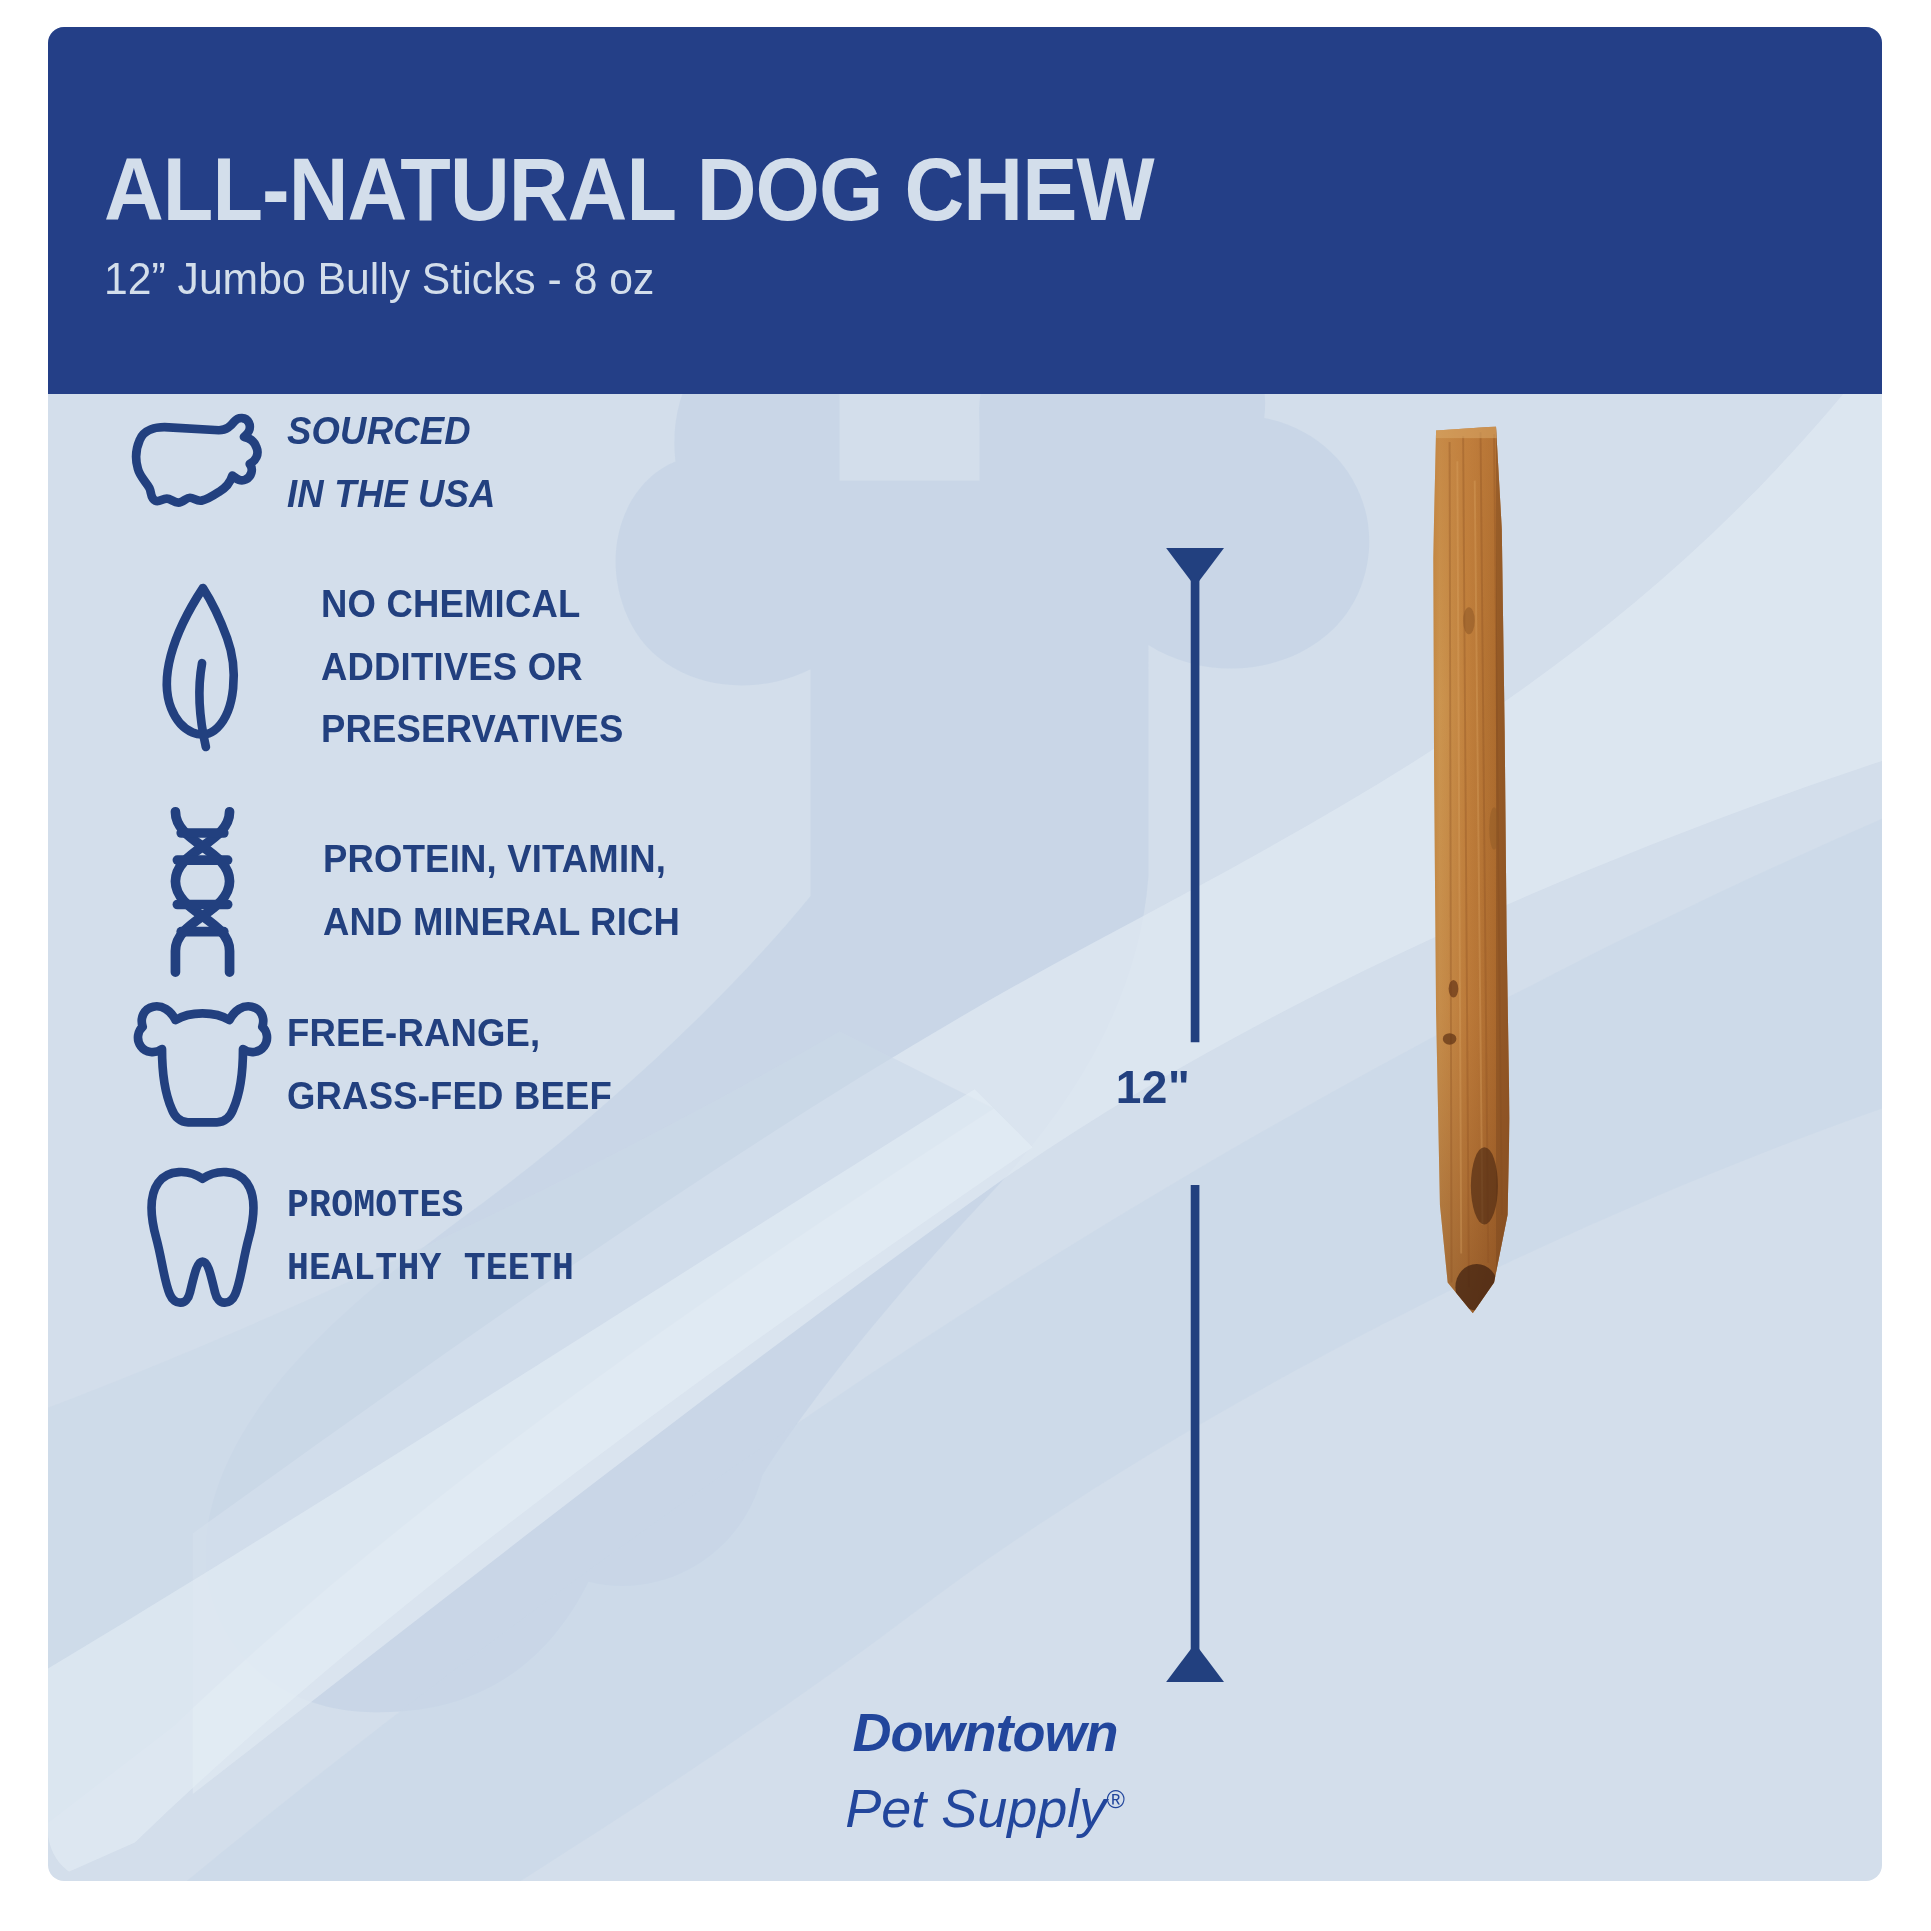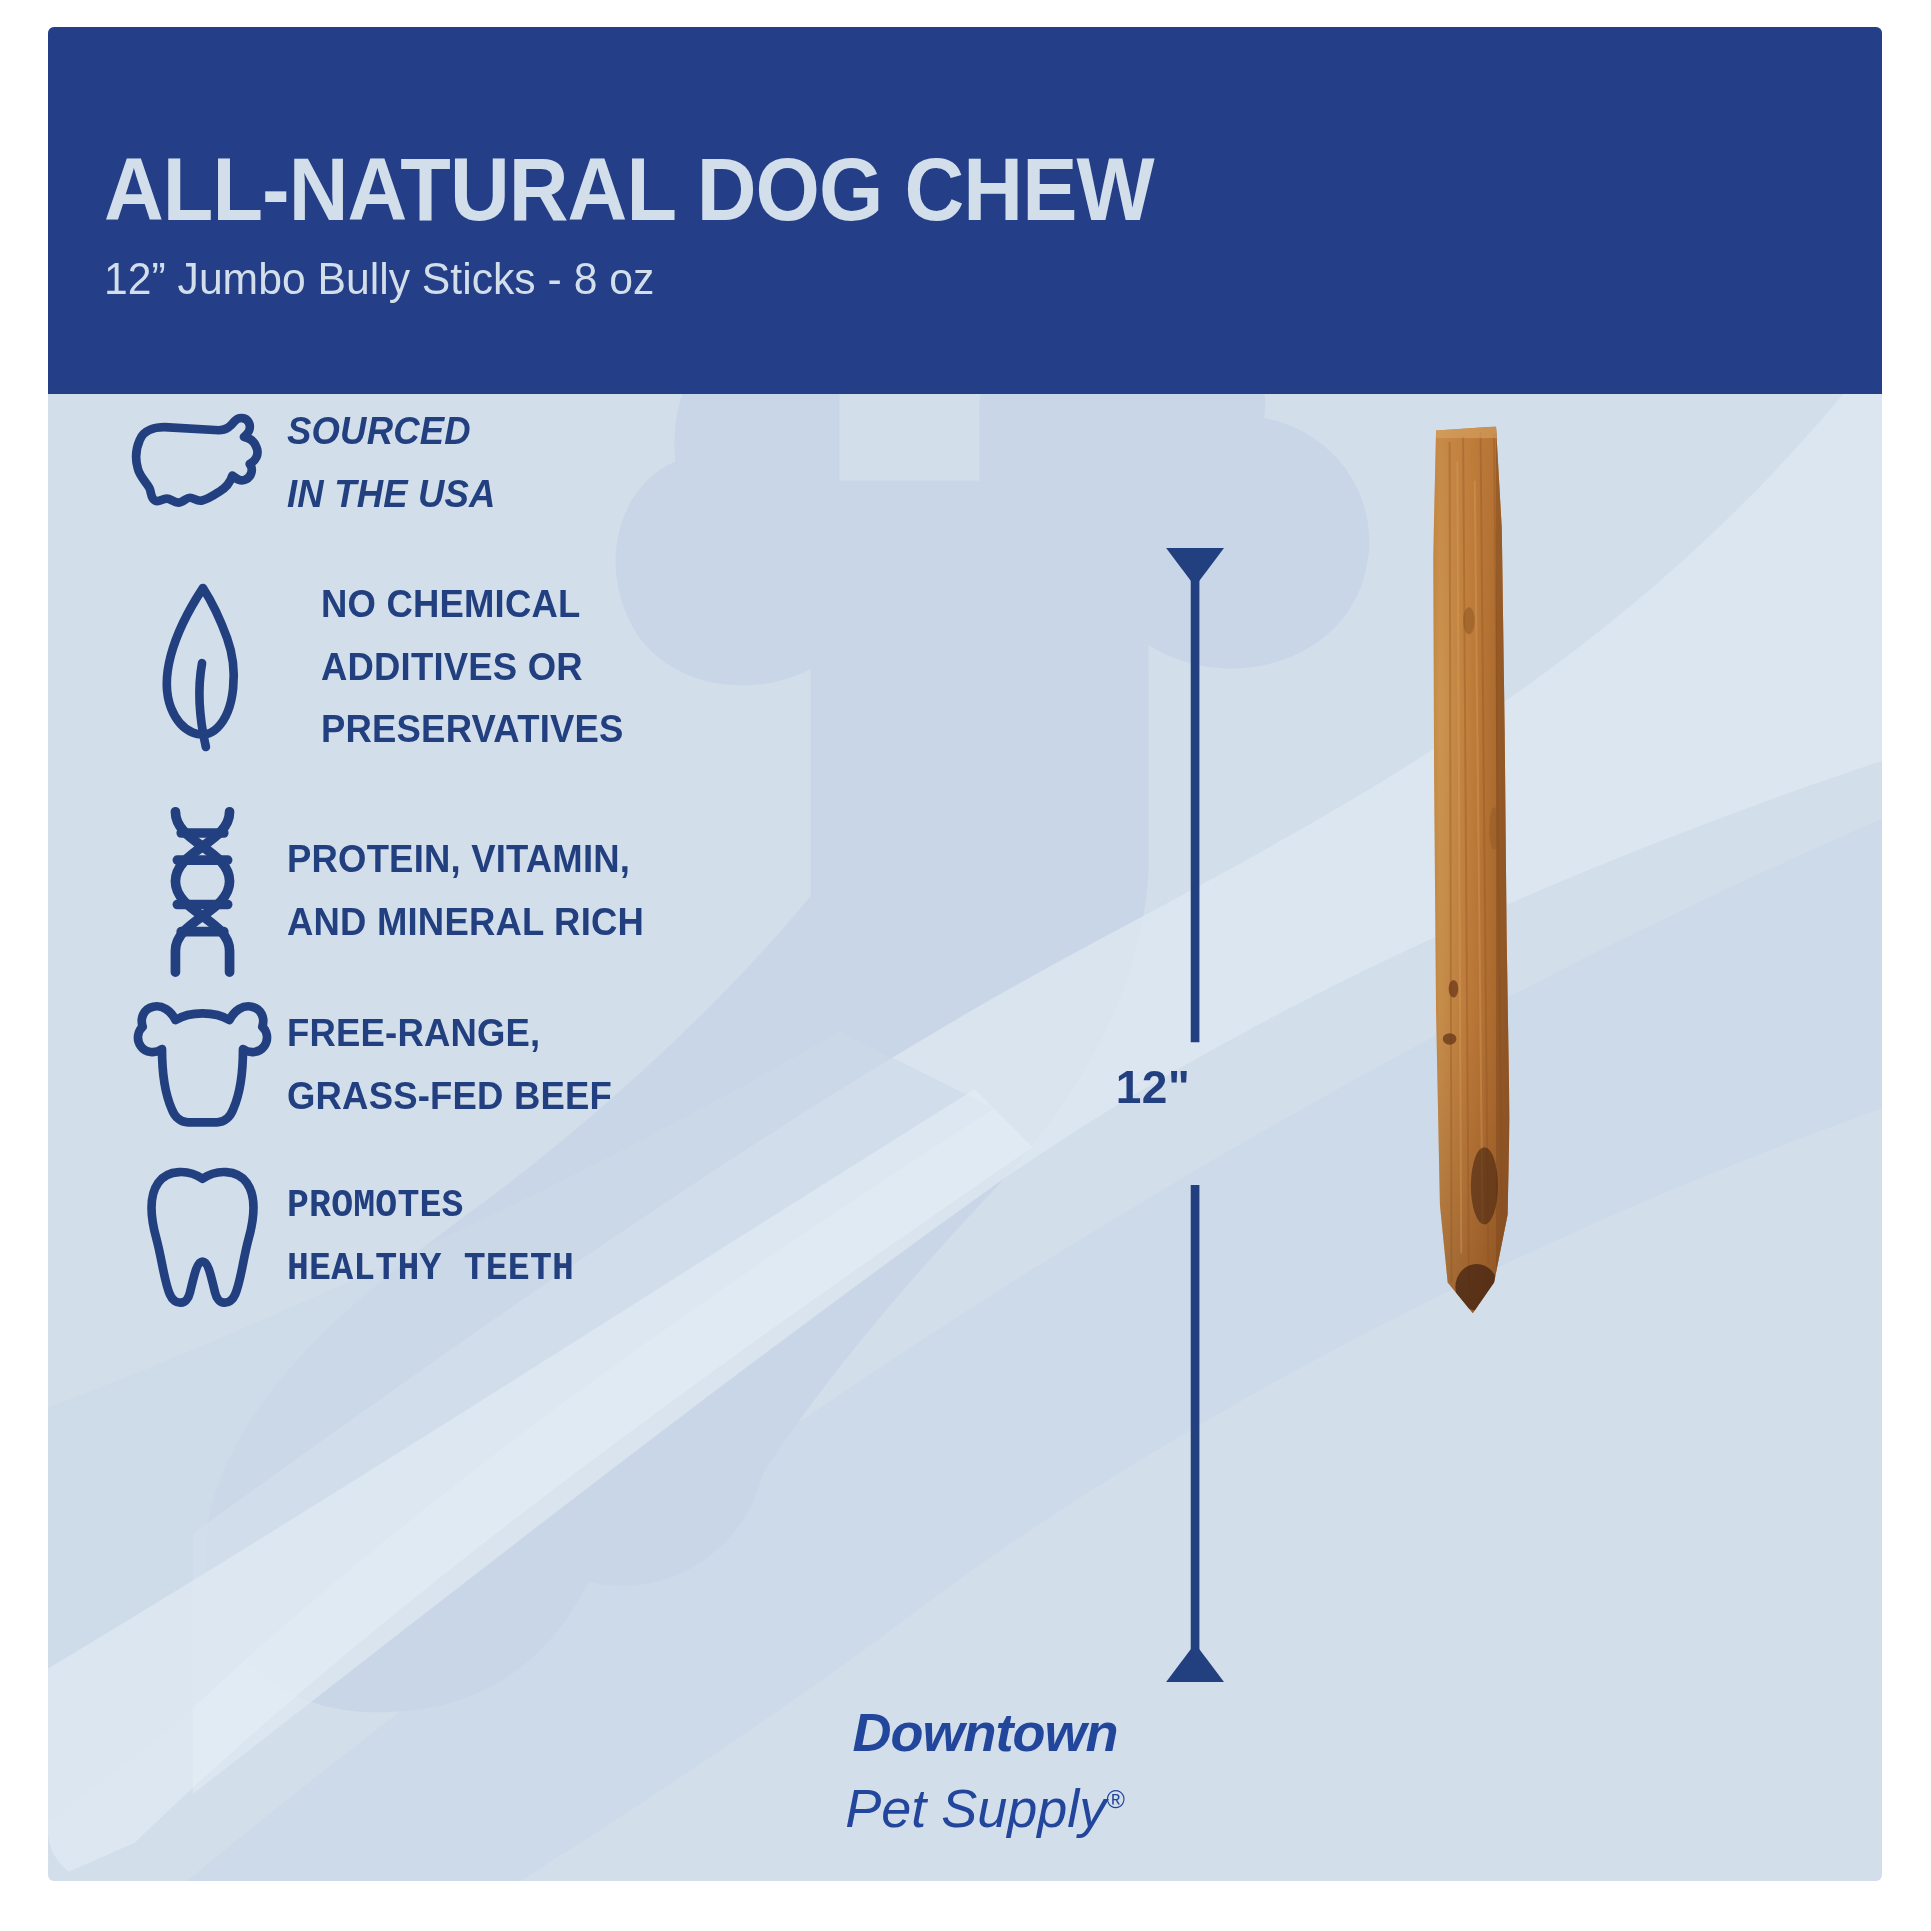--- a/index.html
+++ b/index.html
@@ -14,21 +14,21 @@
     overflow: hidden;
   }
 
   
   #card {
     position: absolute;
     left: 48px;
     top: 27px;
     width: 1834px;
     height: 1854px;
-    border-radius: 6px;
+    border-radius: 16px;
     overflow: hidden;
     background: #d3deeb;
   }
 
   
   #header {
     position: absolute;
     left: 0;
     top: 0;
     width: 100%;
@@ -99,21 +99,21 @@
     line-height: 1.65;
     letter-spacing: 0.2px;
     transform: scaleX(0.96);
     transform-origin: left center;
     white-space: nowrap;
   }
   .feat-text .line { display: block; }
 
   #f0 { left: 70px; top:  6px; font-style: italic; }
   #f1 { left: 70px; top: 179px; gap: 34px; }
-  #f2 { left: 70px; top: 410px; }
+  #f2 { left: 70px; top: 410px; gap: 36px; }
   #f3 { left: 70px; top: 603px; }
   #f4 { left: 70px; top: 771px; font-family: Liberation Mono, monospace; }
 
   
   #dimension {
     position: absolute;
     left: 1033px;
     top: 521px;
     width: 232px;
     height: 1134px;

